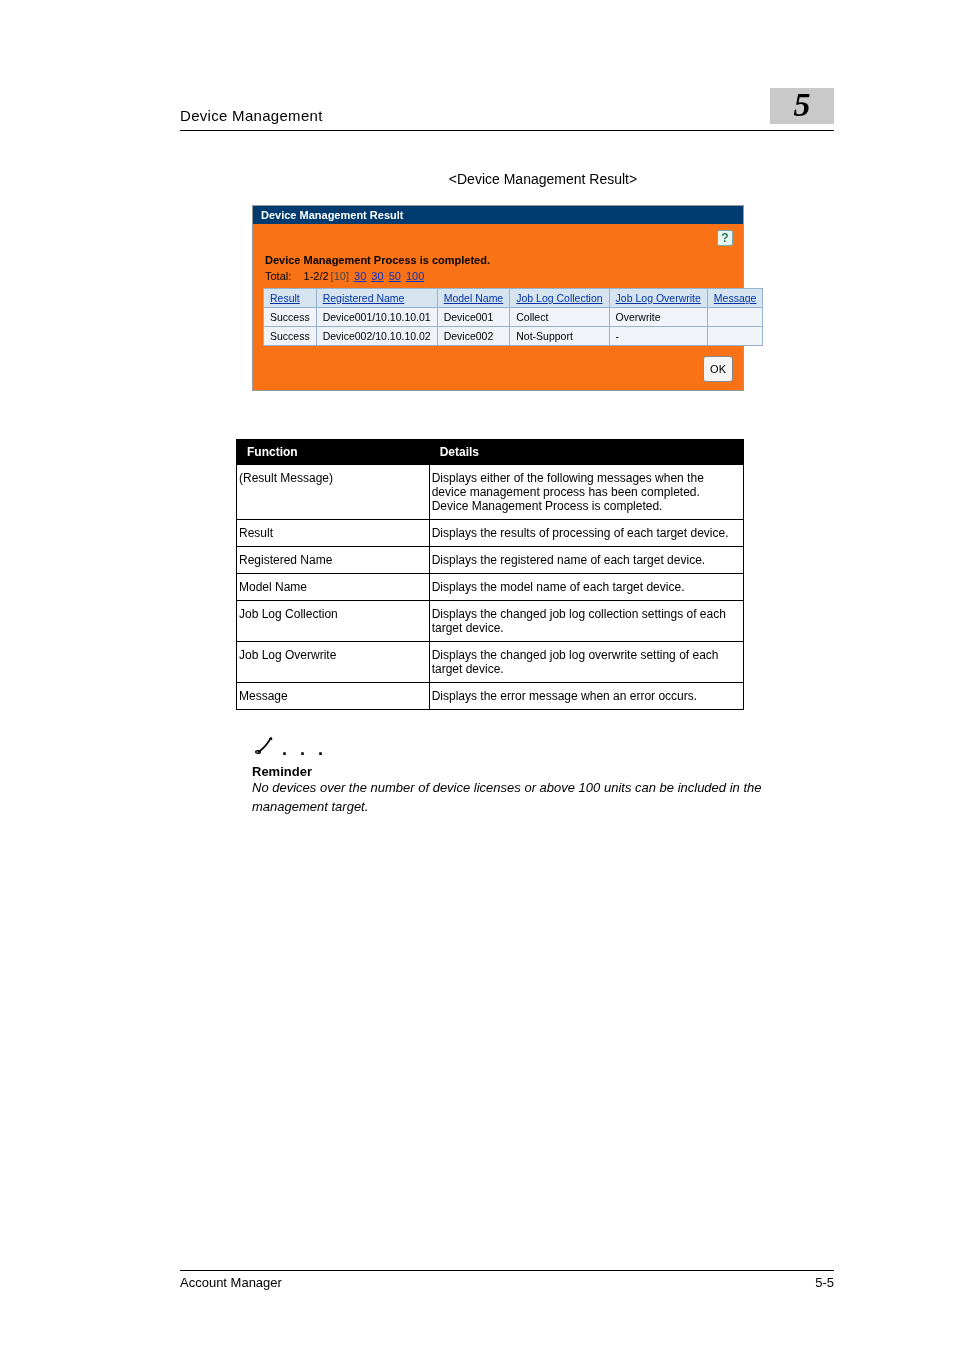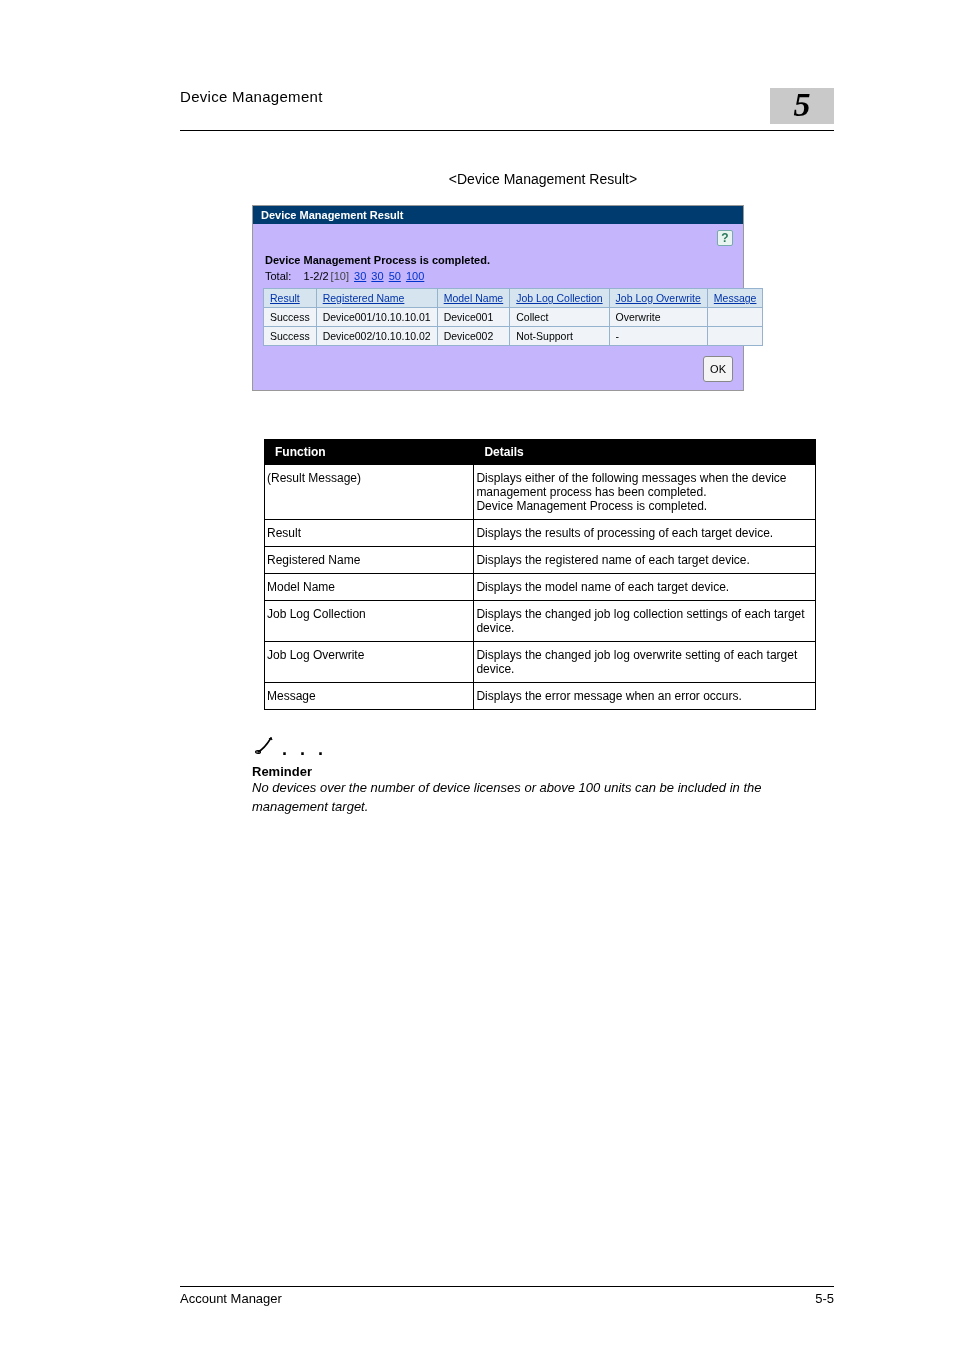--- a/index.html
+++ b/index.html
@@ -18,20 +18,21 @@
     position: relative;
   }
   .hr-top {
     border: none;
     border-top: 1.5px solid #000;
     margin: 0;
   }
   .header-row {
     display: flex;
     justify-content: space-between;
+    align-items: flex-end;
     padding-bottom: 6px;
   }
   .header-title {
     font-size: 15px;
     letter-spacing: 0.3px;
   }
   .chapter-box {
     display: inline-flex;
     align-items: flex-end;
     justify-content: center;
@@ -56,21 +57,21 @@
     text-align: center;
   }
   .screenshot-wrap {
     margin-left: 72px;
   }
   
   .ss {
     border: 1px solid #999;
     width: 492px;
     font-size: 11px;
-    background: #c4b5fd;
+    background: #f97316;
   }
   .ss-titlebar {
     background: #003b6f;
     color: #fff;
     font-weight: bold;
     padding: 3px 8px;
     font-size: 11px;
   }
   .ss-body {
     padding: 10px 10px 8px 10px;
@@ -127,23 +128,23 @@
     display: inline-block;
     border: 1px solid #888;
     border-radius: 3px;
     padding: 6px 6px;
     font-size: 11px;
     background: #f4f4f4;
   }
 
   
   .func-table {
-    margin: 48px 0 0 84px;
+    margin: 48px 0 0 56px;
     border-collapse: collapse;
-    width: 552px;
+    width: 508px;
     font-size: 12px;
   }
   .func-table th {
     background: #000;
     color: #fff;
     text-align: left;
     padding: 5px 10px;
     border: 1px solid #000;
     font-weight: bold;
   }
@@ -170,21 +171,21 @@
     font-style: italic;
     font-family: Arial, Helvetica, sans-serif;
     font-size: 13px;
     line-height: 1.45;
     max-width: 560px;
   }
 
   
   .footer {
     position: absolute;
-    bottom: 44px;
+    bottom: 60px;
     left: 180px;
     right: 120px;
   }
   .footer-rule {
     border: none;
     border-top: 1px solid #000;
     margin-bottom: 4px;
   }
   .footer-row {
     display: flex;

